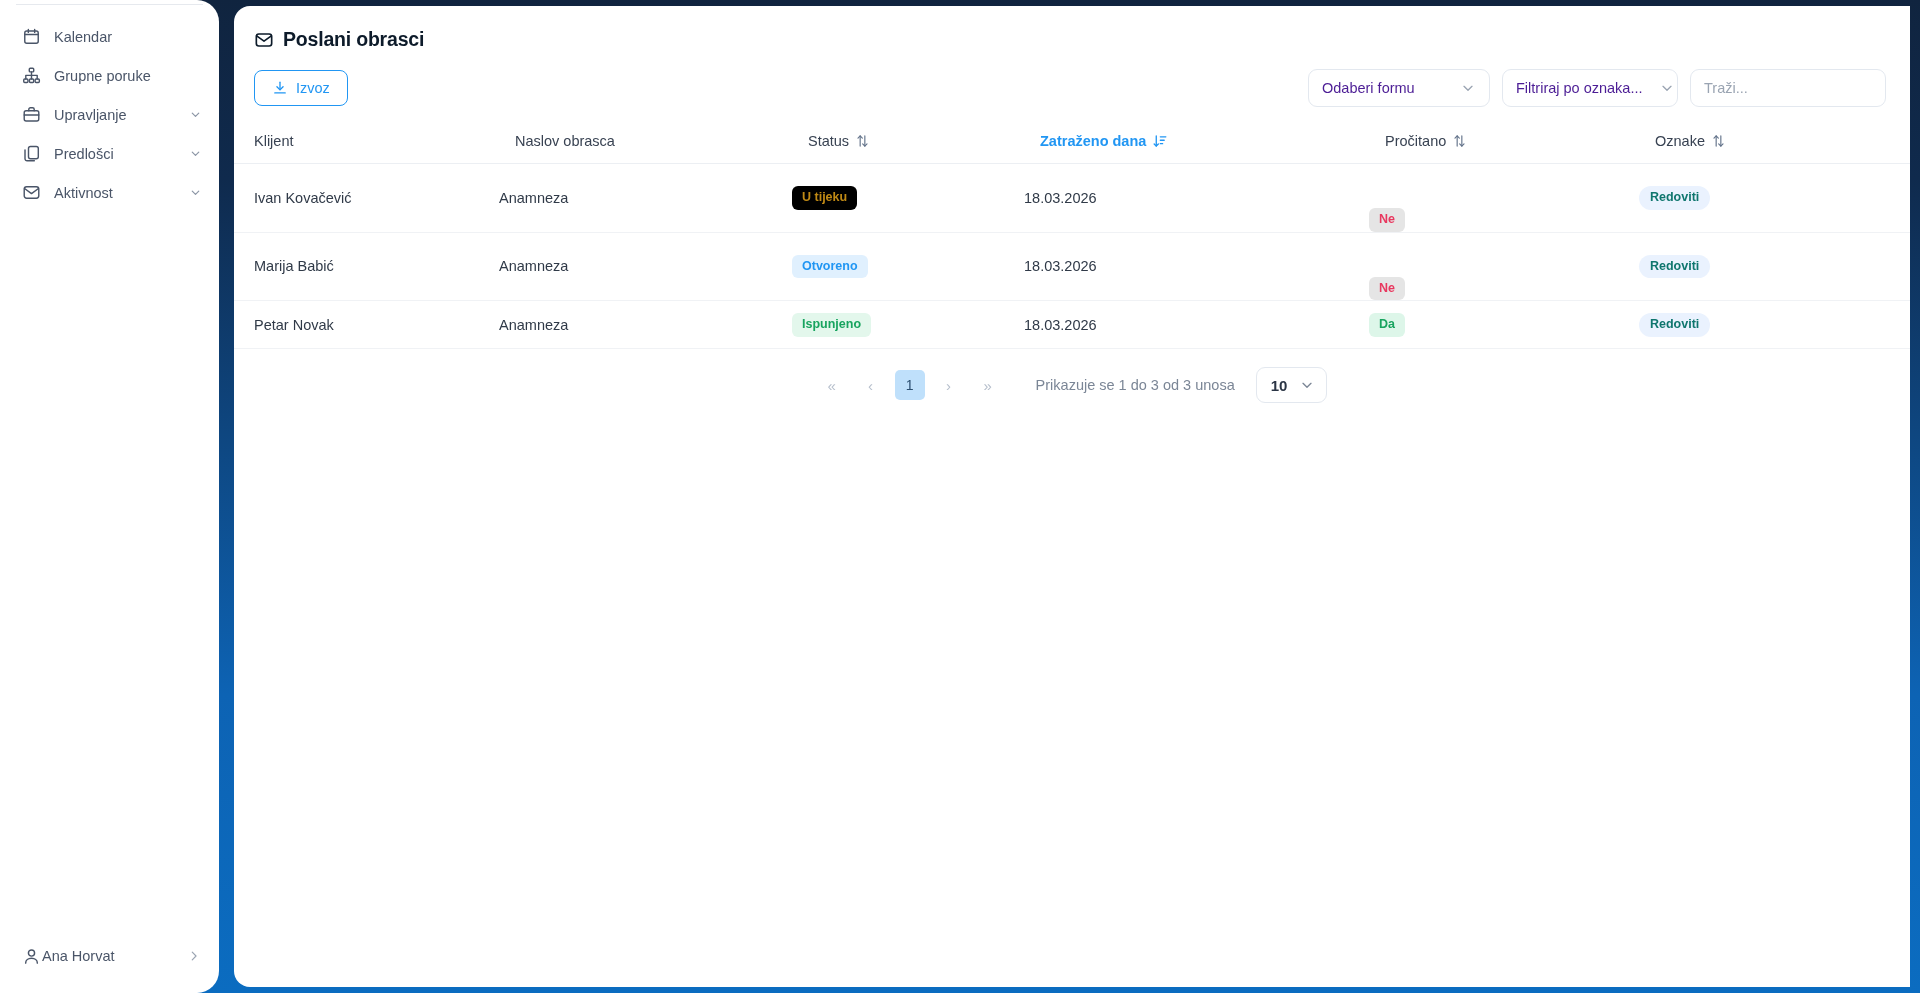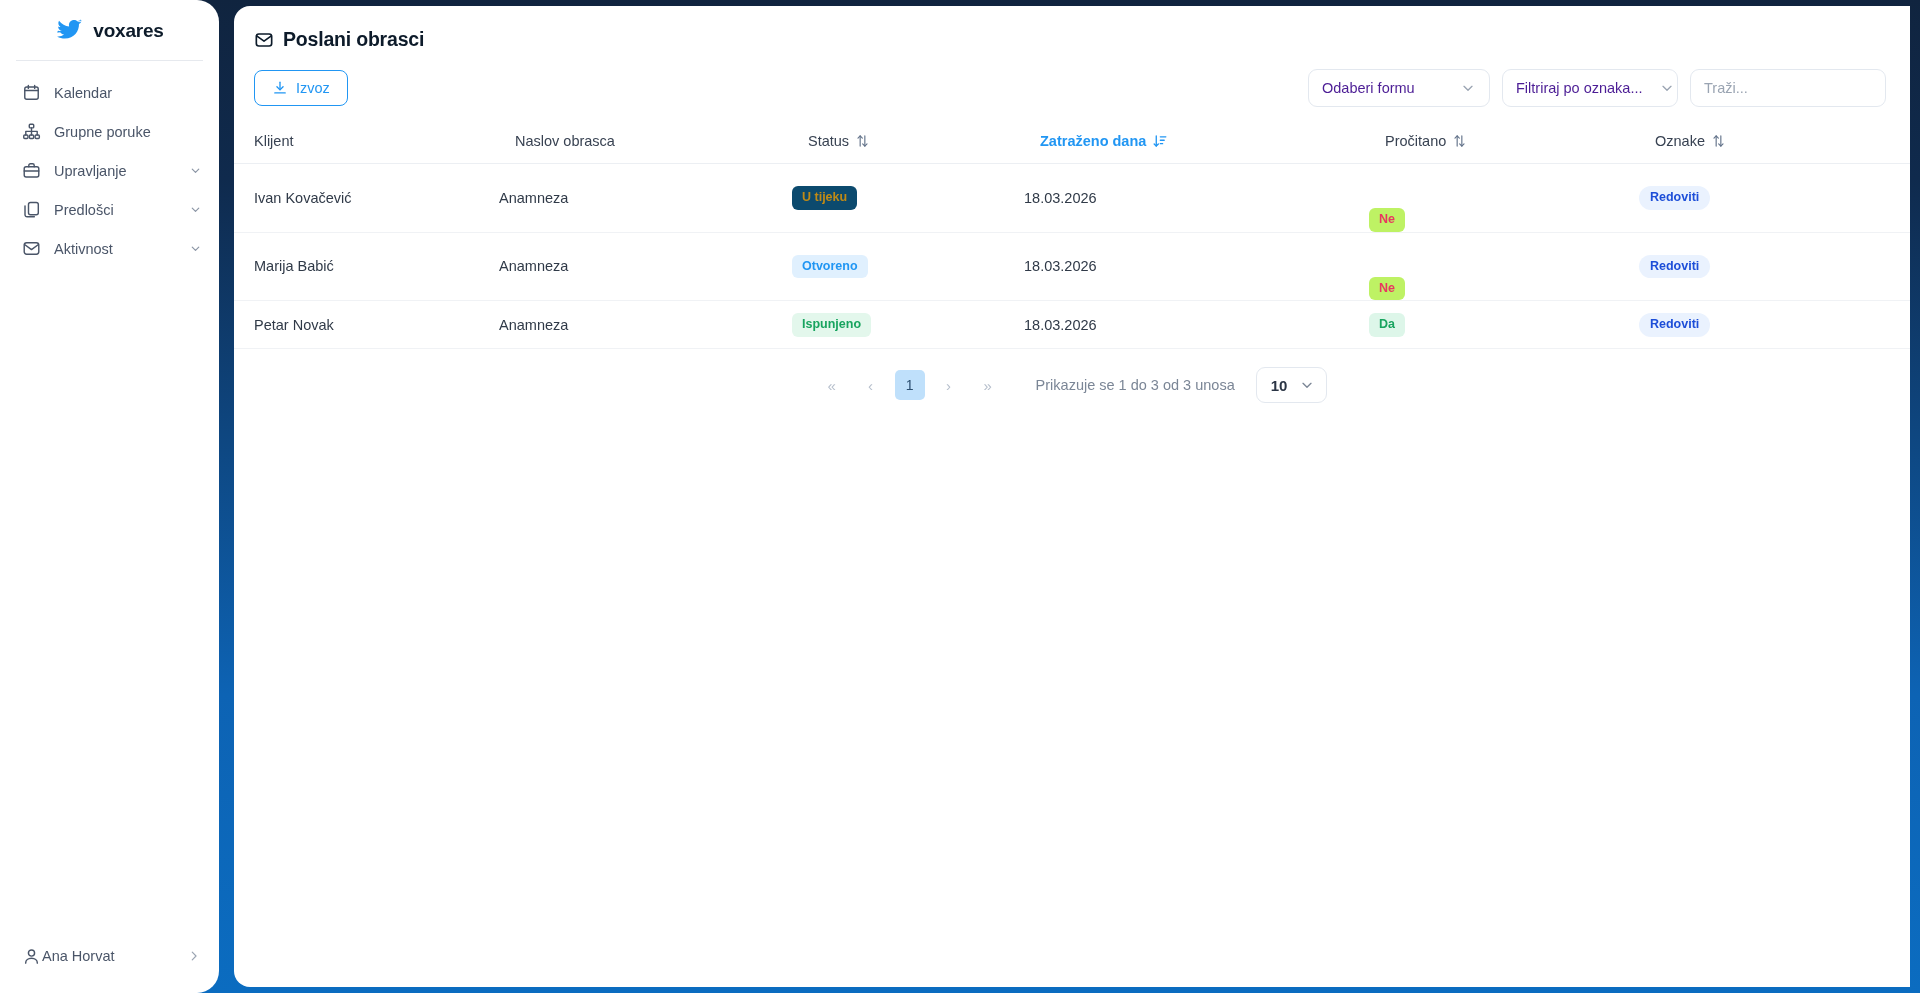--- a/index.html
+++ b/index.html
@@ -247,26 +247,26 @@
   .col-oznake      { width: auto; }
 
   .badge {
     display: inline-block;
     padding: 4px 10px;
     border-radius: 6px;
     font-size: 12.5px;
     font-weight: 700;
     line-height: 1.25;
   }
-  .badge-progress { background: #0c4a6e; color: #c08a15; }
+  .badge-progress { background: #000000; color: #c08a15; }
   .badge-open     { background: #e0f0fe; color: #2196f3; }
   .badge-done     { background: #e3f7ec; color: #18a45f; }
-  .badge-no       { background: #bef264; color: #e8385f; margin-top: 44px; }
+  .badge-no       { background: #e5e5e5; color: #e8385f; margin-top: 44px; }
   .badge-yes      { background: #ddf6e9; color: #18a45f; }
-  .badge-tag      { background: #eaf2fe; color: #1d4ed8; border-radius: 12px; padding: 4px 11px; }
+  .badge-tag      { background: #eaf2fe; color: #0f766e; border-radius: 12px; padding: 4px 11px; }
 
   
   #pagination-bar {
     display: flex;
     align-items: center;
     justify-content: center;
     gap: 9px;
     padding-top: 18px;
   }
   .page-nav {
@@ -311,29 +311,20 @@
   #page-size-select .ps-value { font-size: 15px; font-weight: 700; color: #2b3545; }
   #page-size-select .ps-chevron { display: flex; align-items: center; color: #7b8696; }
 </style>
 </head>
 <body>
 
 <div id="app-frame">
 
   <aside id="sidebar">
 
-    <div id="brand">
-      <span class="logo-mark">
-        <svg width="30" height="24" viewBox="0 0 30 24" fill="none" aria-hidden="true">
-          <path d="M27 3.2c-1.3.9-2.6 1.4-4 1.6-1.2-1.3-2.9-2-4.7-1.7-2.8.4-4.7 3-4.3 5.8l.1.6C10.4 9.2 6.6 7.2 4 3.7c-1.3 2.2-.6 5 1.5 6.4-.9 0-1.7-.3-2.4-.7.1 2.3 1.7 4.2 3.8 4.7-.7.2-1.5.2-2.2.1.7 1.9 2.4 3.2 4.4 3.3-2 1.5-4.5 2.2-7 1.9 2.3 1.4 5 2.2 7.8 2.2 9.2 0 14.3-7.7 14.1-14.6 1-.7 1.8-1.6 2.5-2.6-.9.4-1.9.7-2.9.8 1-.6 1.8-1.6 2.2-2.8-.9.6-2 1-3.1 1.2" fill="#2196f3"></path>
-          <path d="M3 13.8c2.2.6 5 .4 7.3-.7-2.5 2-5.4 2.8-8.2 2.4.3-.6.6-1.2.9-1.7z" fill="#2196f3"></path>
-        </svg>
-      </span>
-      <span class="logo-text">voxares</span>
-    </div>
 
     <div id="brand-divider"></div>
 
     <nav class="nav-list">
 
 
       <div class="nav-item">
         <span class="nav-icon">
           <svg width="19" height="19" viewBox="0 0 24 24" fill="none" stroke="currentColor" stroke-width="1.8" stroke-linecap="round" stroke-linejoin="round">
               <rect x="3.5" y="5" width="17" height="15.5" rx="2.5"></rect>

